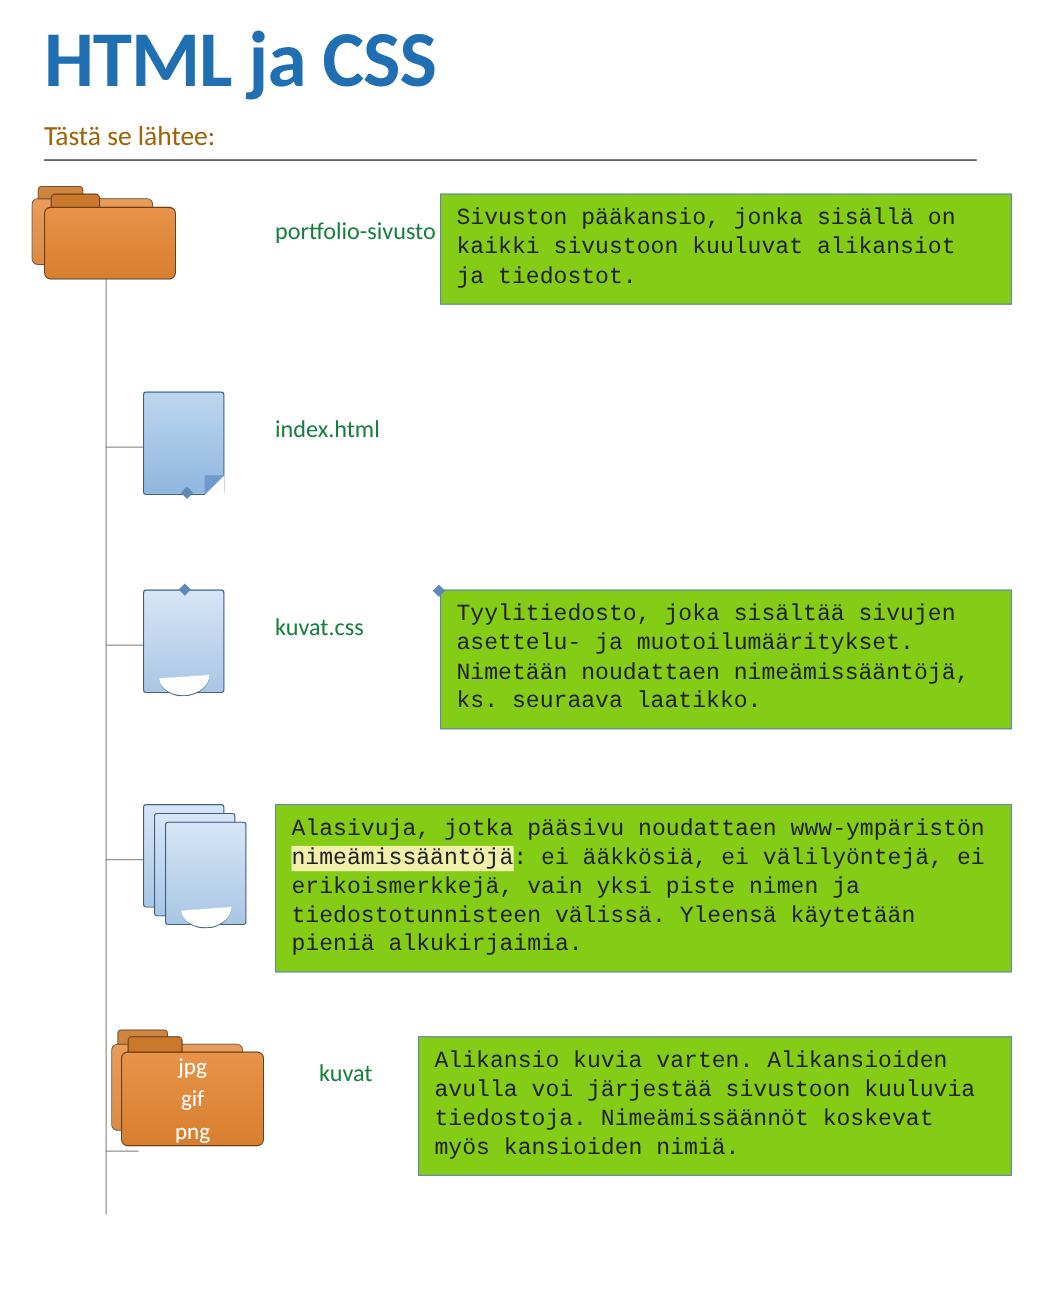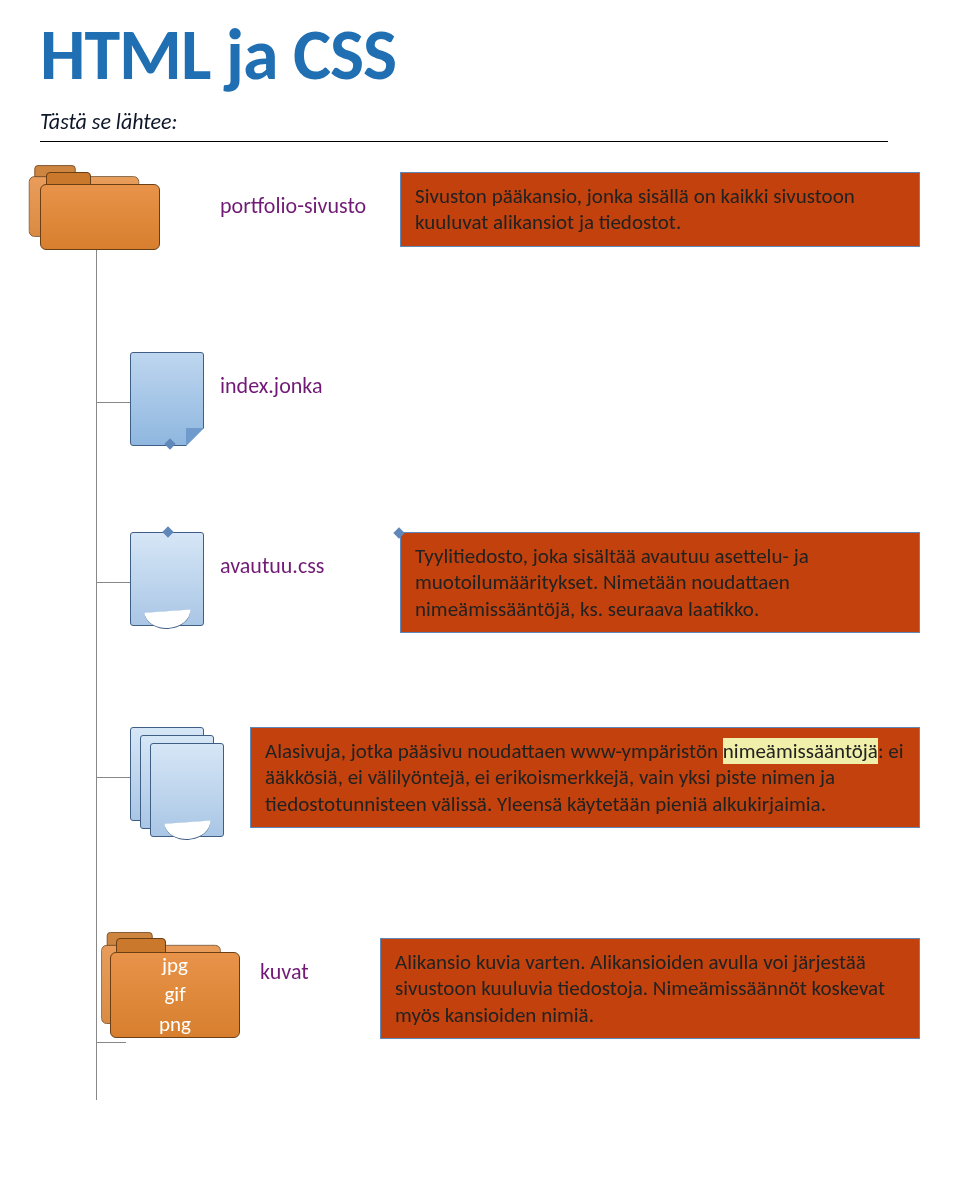--- a/index.html
+++ b/index.html
@@ -16,24 +16,23 @@
     padding: 10px 40px;
   }
   .title {
     font-size: 72px;
     font-weight: 700;
     color: #1f6fb2;
     letter-spacing: -1px;
     margin: 0 0 10px 0;
   }
   .subtitle {
-    font-size: 22px;
-    color: #0f172a;
+    font-size: 25px;
+    color: #a16207;
     margin: 0 0 6px 0;
-    font-style: italic;
   }
   .hr {
     border: none;
     border-top: 1px solid #000;
     margin: 0 0 30px 0;
   }
 
   .canvas {
     position: relative;
     width: 880px;
@@ -56,35 +55,37 @@
     width: 180px;
     flex-shrink: 0;
     padding-top: 20px;
   }
   .desc-col {
     flex: 1;
   }
 
   .label {
     font-size: 22px;
-    color: #701a75;
+    color: #15803d;
+    margin-left: 30px;
   }
   .sublabel {
     font-size: 21px;
     color: #fff;
     line-height: 1.3;
   }
 
   .descbox {
     border: 1.5px solid #5f88b9;
     padding: 10px 14px;
     font-size: 21px;
     line-height: 1.25;
     color: #222;
-    background: #c2410c;
+    background: #84cc16;
+    font-family: Liberation Mono, monospace;
   }
 
   .hl {
     background: #f0f0aa;
     margin-top: 16px;
   }
 
   
   .folder {
     position: relative;
@@ -252,37 +253,37 @@
     </div>
 
     <div class="row" style="top:180px;">
       <div class="icon-col" style="padding-left:90px;">
         <div class="doc">
           <div class="corner"></div>
         </div>
         <div class="dot" style="left:126px; top:88px;"></div>
       </div>
       <div class="label-col">
-        <div class="label">index.jonka</div>
+        <div class="label">index.html</div>
       </div>
     </div>
 
     <div class="row" style="top:360px;">
       <div class="icon-col" style="padding-left:90px;">
         <div class="note">
           <div class="dot" style="left:33px; top:-5px;"></div>
           <div class="curl"></div>
         </div>
       </div>
       <div class="label-col">
-        <div class="label">avautuu.css</div>
+        <div class="label">kuvat.css</div>
       </div>
       <div class="desc-col">
         <div class="descbox" style="position:relative;">
-          <span>Tyylitiedosto, joka sisältää avautuu asettelu- ja muotoilumääritykset. Nimetään noudattaen nimeämissääntöjä, ks. seuraava laatikko.</span>
+          <span>Tyylitiedosto, joka sisältää sivujen asettelu- ja muotoilumääritykset. Nimetään noudattaen nimeämissääntöjä, ks. seuraava laatikko.</span>
           <div class="dot" style="left:-6px; top:-4px;"></div>
         </div>
       </div>
     </div>
 
     <div class="row" style="top:555px;">
       <div class="icon-col" style="padding-left:90px;">
         <div class="stack" style="width:95px;height:110px;">
           <div class="note layer" style="left:0; top:0;">
               <div class="curl"></div>

